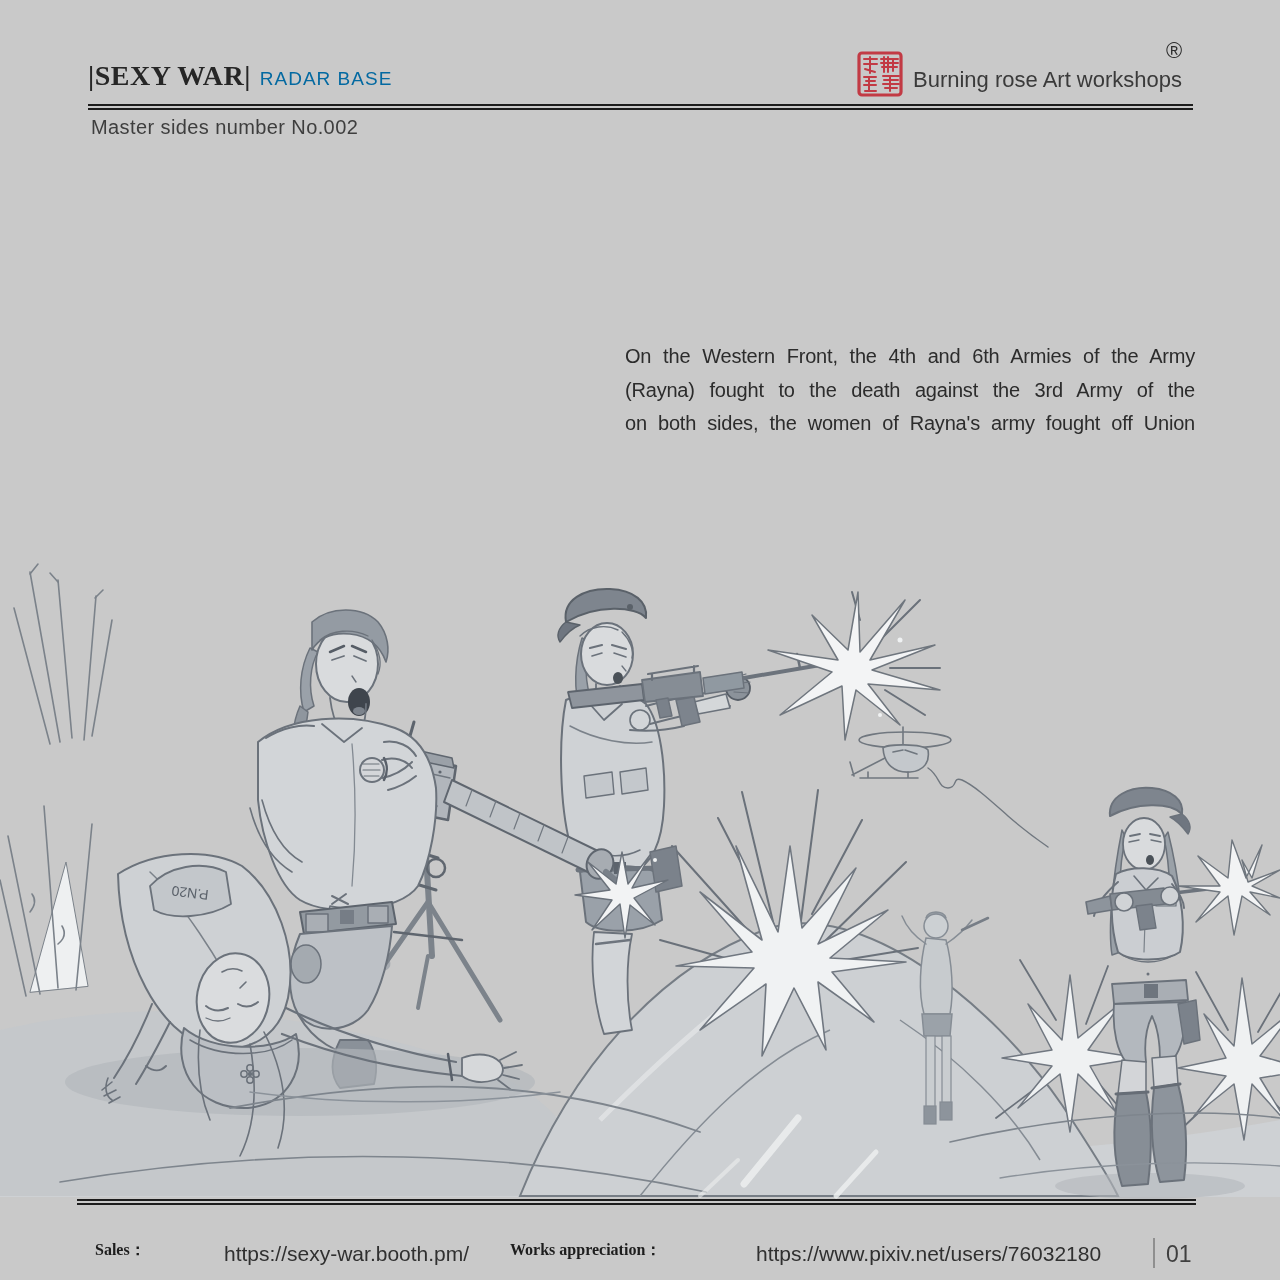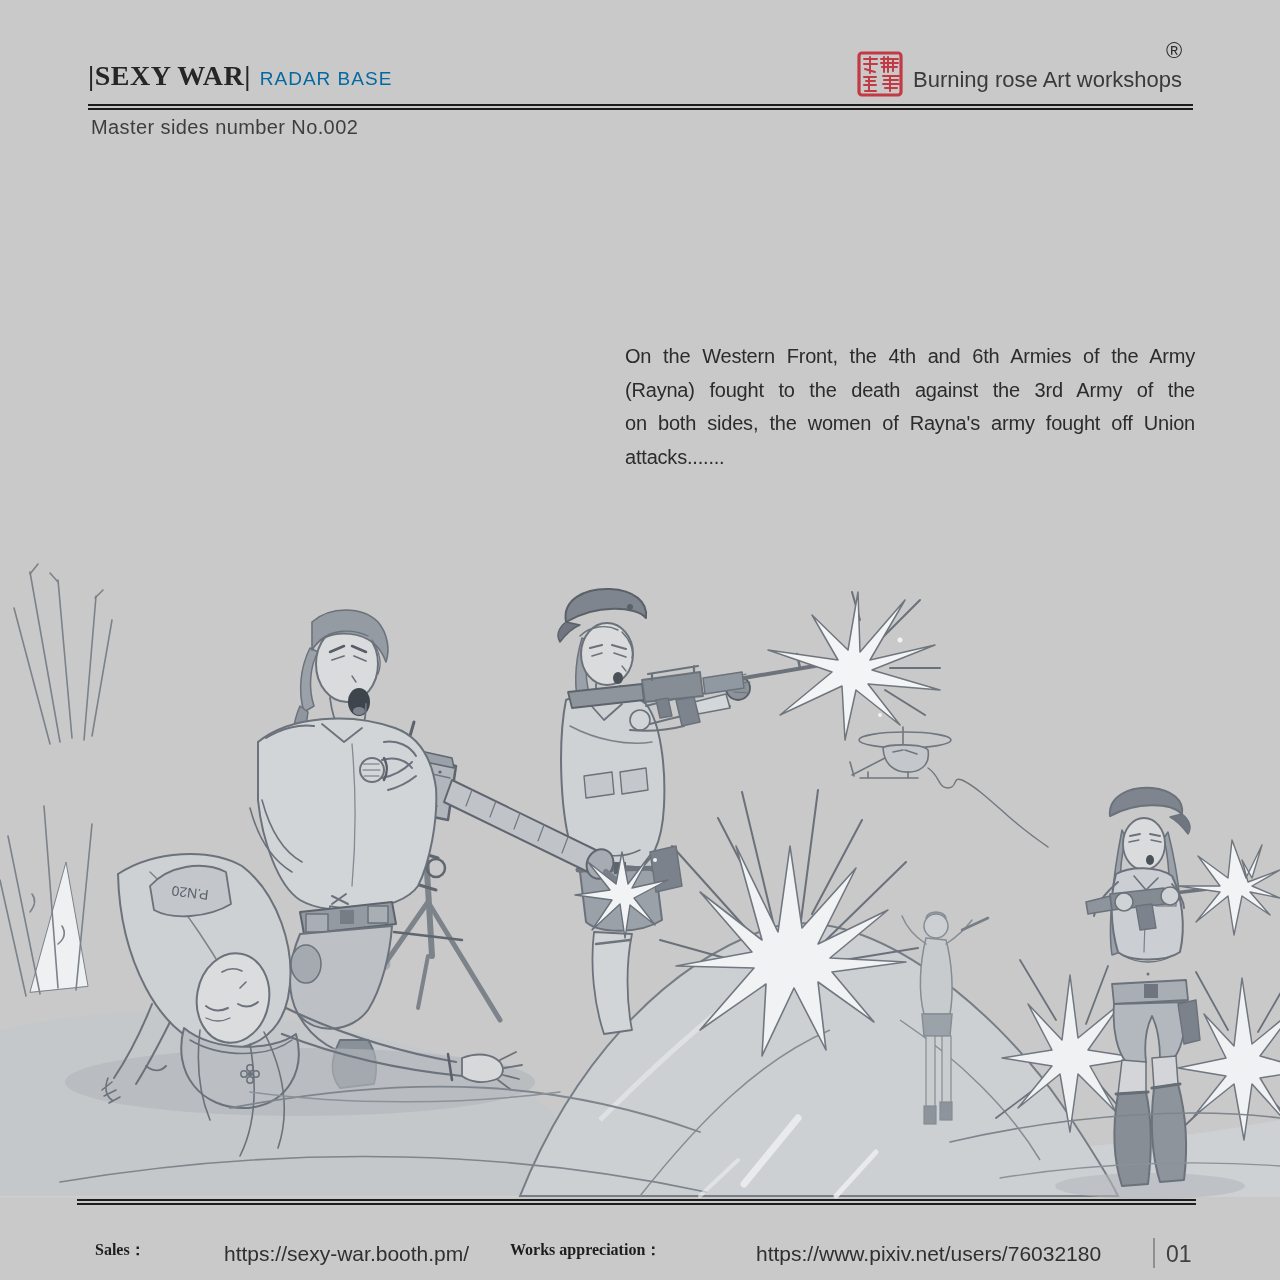--- a/index.html
+++ b/index.html
@@ -75,21 +75,20 @@
 </div>
 <div class="abs reg-mark">®</div>
 
 <div class="abs rule header-rule"></div>
 <div class="abs serial">Master sides number No.002</div>
 
 <div class="abs story">
     <div class="story-line">On the Western Front, the 4th and 6th Armies of the Army</div>
     <div class="story-line">(Rayna) fought to the death against the 3rd Army of the</div>
     <div class="story-line">on both sides, the women of Rayna's army fought off Union</div>
-    <div class="story-line last">attacks.......</div>
   </div>
 
 <svg class="abs illustration" viewBox="0 0 1280 1280" role="img">
 
   <g>
     <path d="M0,1120 C200,1080 420,1090 640,1130 C840,1166 1060,1160 1280,1120 L1280,1197 L0,1197 Z" fill="#ced1d4"></path>
     <path d="M0,1030 C150,995 300,1010 460,1060 C540,1085 580,1130 596,1196 L0,1196 Z" fill="#c5c8cb"></path>
   </g>
 
   <g>

